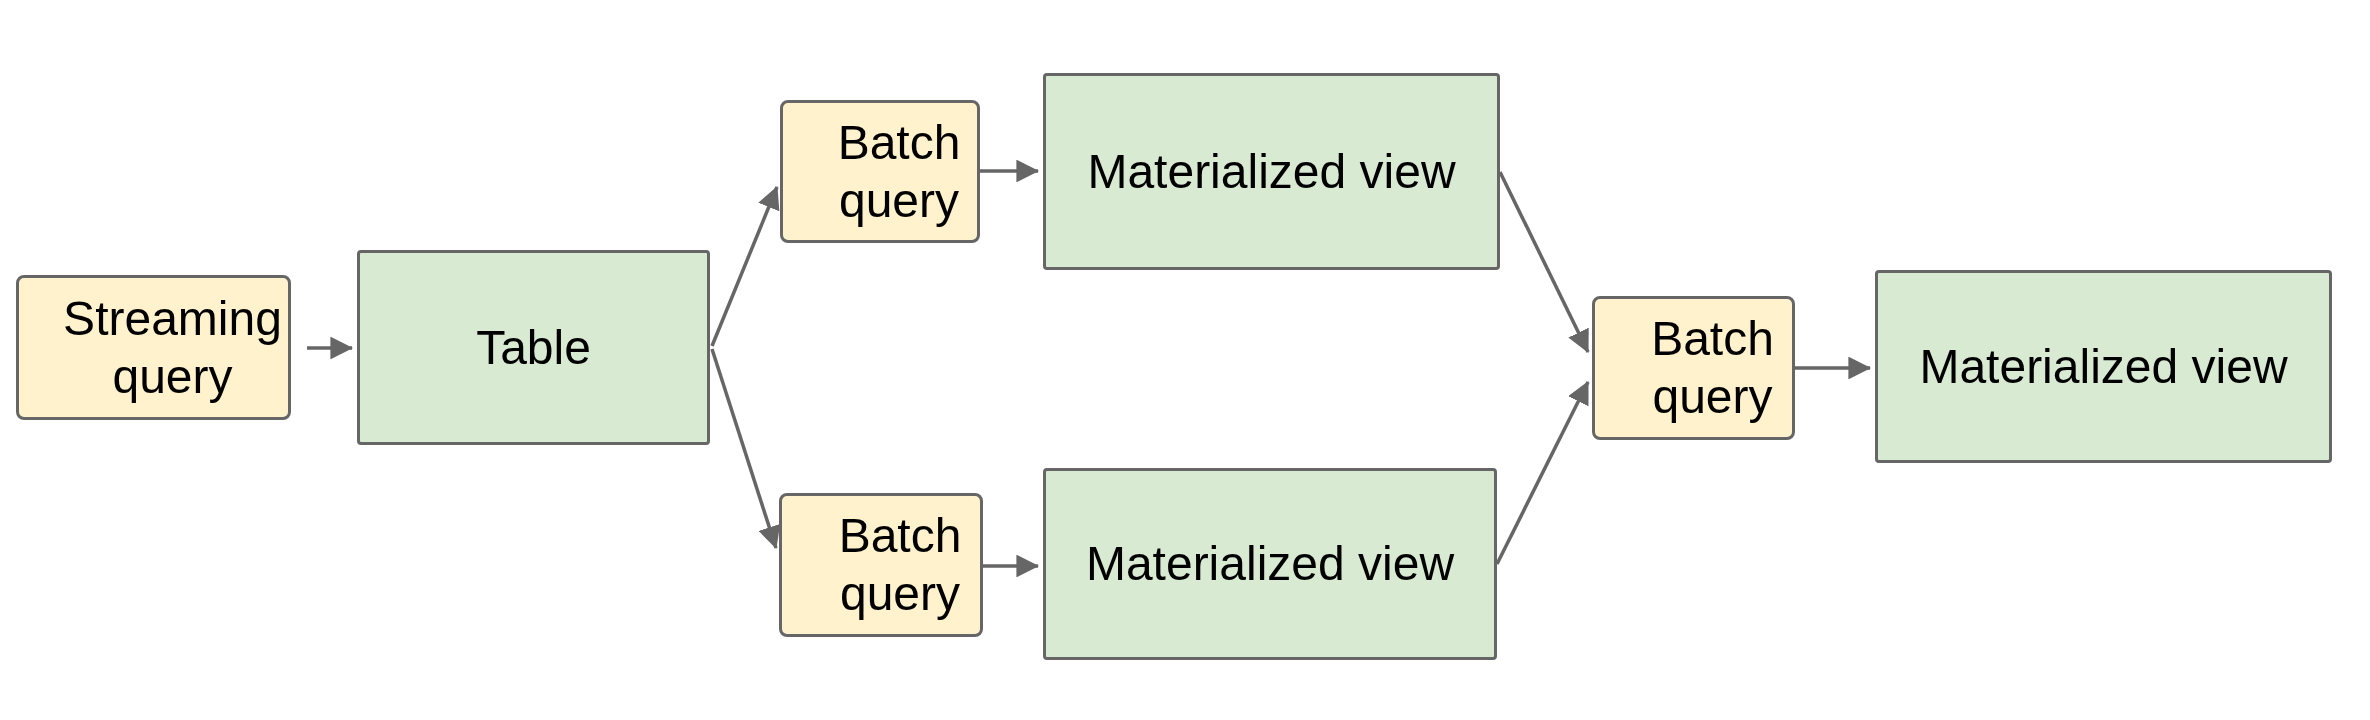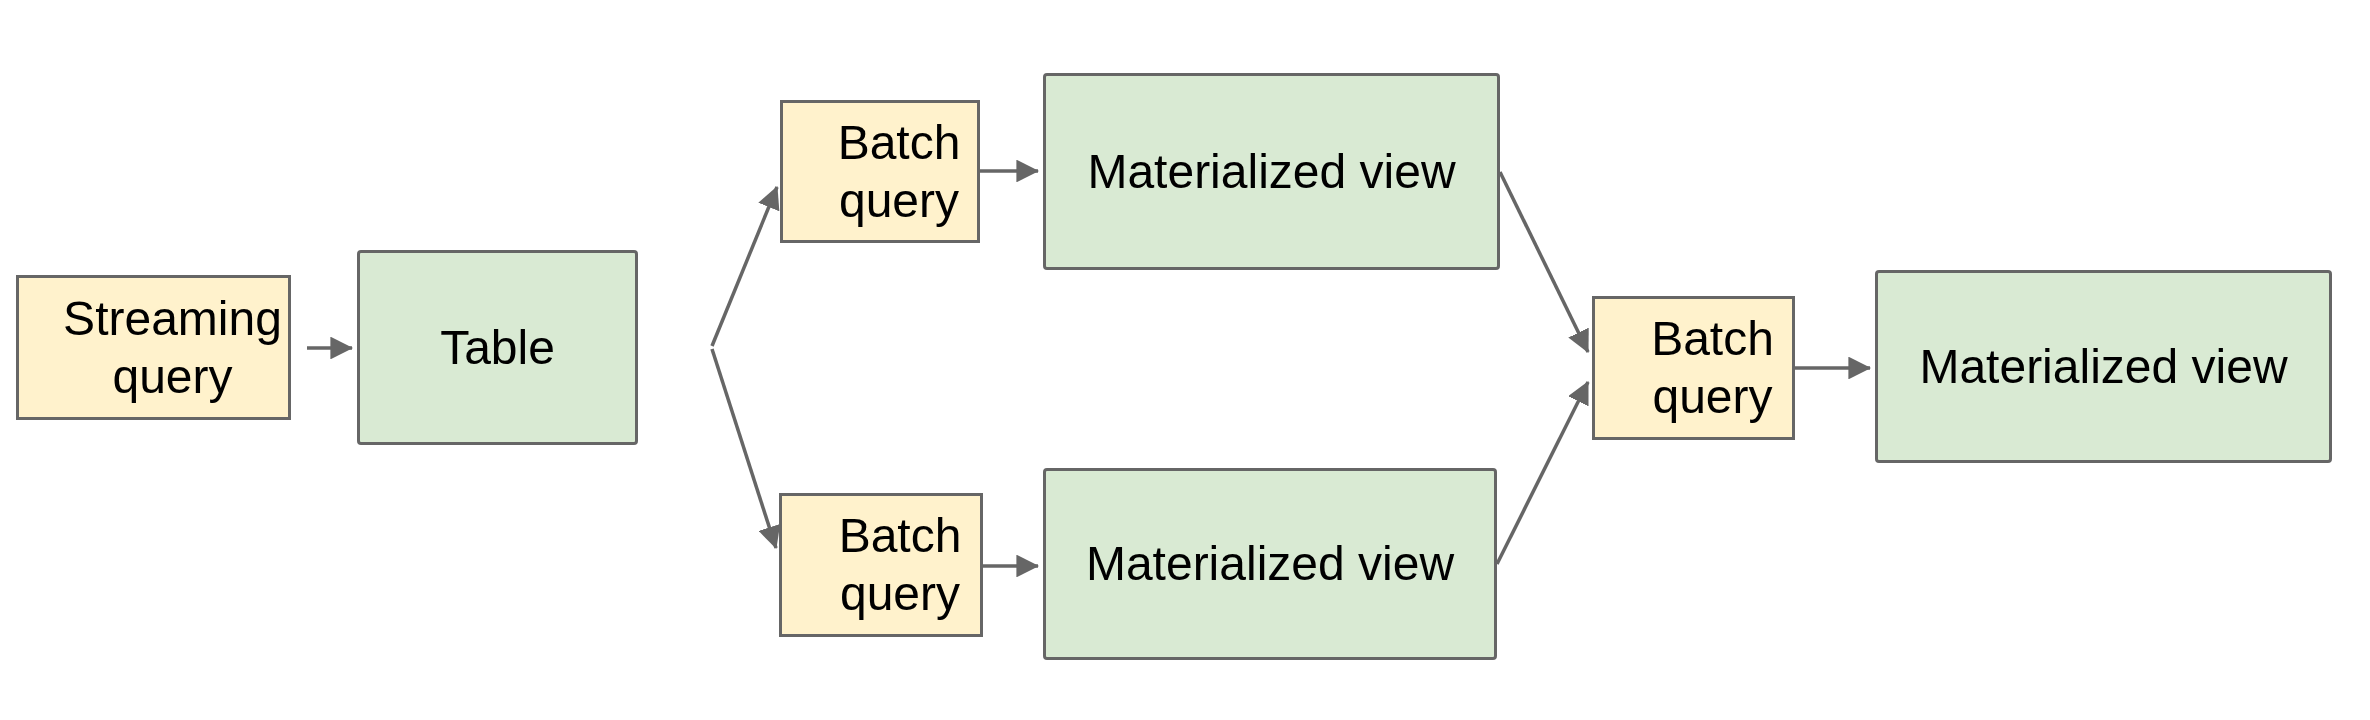--- a/index.html
+++ b/index.html
@@ -35,31 +35,31 @@
     align-items: center;
     justify-content: center;
     text-align: center;
     color: var(--text-color);
     font-size: 48px;
     line-height: 1.2;
     border: 3px solid var(--border-color);
   }
   .node.query {
     background: var(--query-fill);
-    border-radius: 0;
+    border-radius: 8px;
     padding-left: 38px;
   }
   .node.table {
     background: var(--table-fill);
     border-radius: 4px;
   }
 
   
   #n-streaming   { left:   16px; top: 275px; width: 275px; height: 145px; }
-  #n-table       { left:  357px; top: 250px; width: 281px; height: 195px; }
+  #n-table       { left:  357px; top: 250px; width: 353px; height: 195px; }
   #n-batch-top   { left:  780px; top: 100px; width: 200px; height: 143px; }
   #n-mv-top      { left: 1043px; top:  73px; width: 457px; height: 197px; }
   #n-batch-bot   { left:  779px; top: 493px; width: 204px; height: 144px; }
   #n-mv-bot      { left: 1043px; top: 468px; width: 454px; height: 192px; }
   #n-batch-right { left: 1592px; top: 296px; width: 203px; height: 144px; }
   #n-mv-final    { left: 1875px; top: 270px; width: 457px; height: 193px; }
 
   .edge {
     stroke: var(--arrow-color);
     stroke-width: 3.5;

